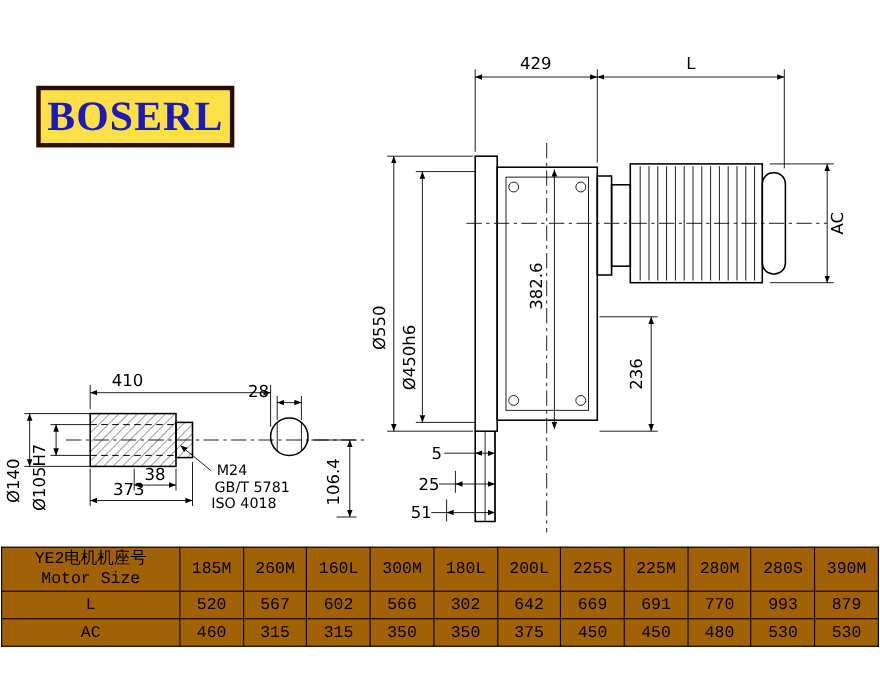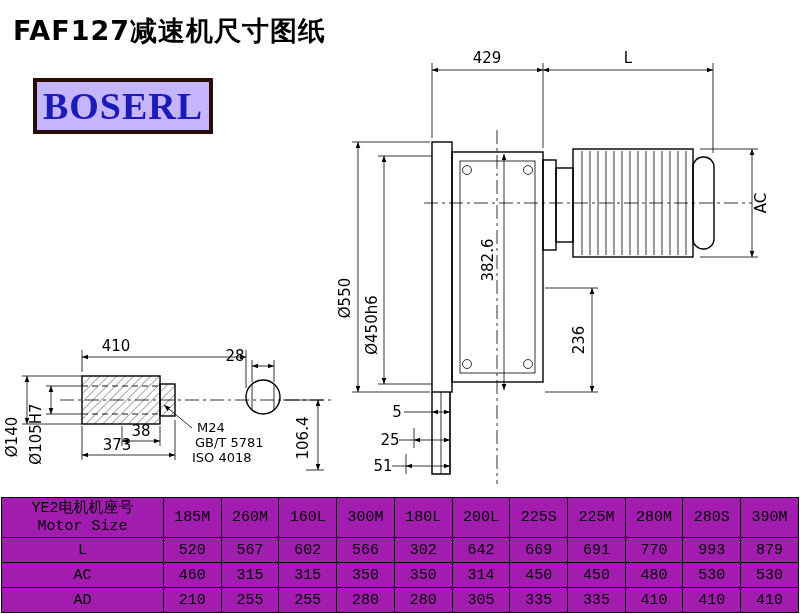--- a/index.html
+++ b/index.html
@@ -5,53 +5,52 @@
   * { margin:0; padding:0; box-sizing:border-box; }
   html,body { background:#fff; }
   body { width:800px; height:614px; position:relative; overflow:hidden;
          font-family:"DejaVu Sans", sans-serif; color:#000; }
   .stage { position:absolute; left:0; top:0; width:800px; height:614px; background:#fff; }
 
   .title { position:absolute; left:13px; top:13px; font-size:27px; font-weight:bold;
            letter-spacing:1px; color:#000; white-space:nowrap; }
 
   .logo { position:absolute; left:33px; top:78px; width:180px; height:56px;
-          border:4px solid #2a0c06; background:#c4b5fd; display:flex;
+          border:4px solid #2a0c06; background:#fde047; display:flex;
           align-items:center; justify-content:center; }
   .logo span { font-family:"Liberation Serif", serif; font-weight:bold;
                font-size:38px; color:#1c1ab8; letter-spacing:1px; line-height:1; }
 
   svg.drawing { position:absolute; left:0; top:0; }
   svg text { font-family:"DejaVu Sans", sans-serif; font-size:15px; fill:#000; stroke:none; }
   svg text.sm { font-size:13px; }
   .ln  { stroke:#000; stroke-width:1.4; fill:none; }
   .lnh { stroke:#000; stroke-width:1.4; fill:url(#hatch); }
   .th  { stroke:#000; stroke-width:0.8; fill:none; }
   .ext { stroke:#000; stroke-width:0.8; fill:none; }
   .dim { stroke:#000; stroke-width:0.8; fill:none; }
   .cl  { stroke:#000; stroke-width:0.8; fill:none; stroke-dasharray:14 4 3 4; }
   .hid { stroke:#000; stroke-width:0.9; fill:none; stroke-dasharray:6 4; }
 
   table.dim-table { position:absolute; left:1px; top:497px; width:798px;
                     border-collapse:collapse; table-layout:fixed;
-                    font-family:"Liberation Mono", monospace; background:#a21caf; }
+                    font-family:"Liberation Mono", monospace; background:#a16207; }
   table.dim-table th, table.dim-table td { border:1px solid #000; text-align:center;
                     vertical-align:middle; font-weight:normal; font-size:15px;
                     color:#000; padding:0; overflow:hidden; }
   table.dim-table col.c0 { width:162px; }
   table.dim-table tr.hrow { height:40px; }
   table.dim-table tr.drow { height:25px; }
   .hcell div { line-height:1.2; font-size:15px; }
 </style>
 </head>
 <body>
 
 <div class="stage">
 
-  <div class="title">FAF127减速机尺寸图纸</div>
 
   <div class="logo">
     <span>BOSERL</span>
   </div>
 
   <svg class="drawing" width="800" height="497" viewBox="0 0 800 497">
     <defs>
       <marker id="arr" viewBox="0 0 10 10" refX="9.5" refY="5" markerWidth="8.5" markerHeight="8.5" orient="auto-start-reverse">
         <path d="M0,1.3 L9.5,5 L0,8.7 Z" fill="#000"></path>
       </marker>
@@ -243,37 +242,23 @@
         <td>993</td>
         <td>879</td>
       </tr>
       <tr class="drow">
         <td>AC</td>
         <td>460</td>
         <td>315</td>
         <td>315</td>
         <td>350</td>
         <td>350</td>
-        <td>314</td>
+        <td>375</td>
         <td>450</td>
         <td>450</td>
         <td>480</td>
         <td>530</td>
         <td>530</td>
       </tr>
-      <tr class="drow">
-        <td>AD</td>
-        <td>210</td>
-        <td>255</td>
-        <td>255</td>
-        <td>280</td>
-        <td>280</td>
-        <td>305</td>
-        <td>335</td>
-        <td>335</td>
-        <td>410</td>
-        <td>410</td>
-        <td>410</td>
-      </tr>
     </tbody>
   </table>
 
 </div>
 
 </body></html>

